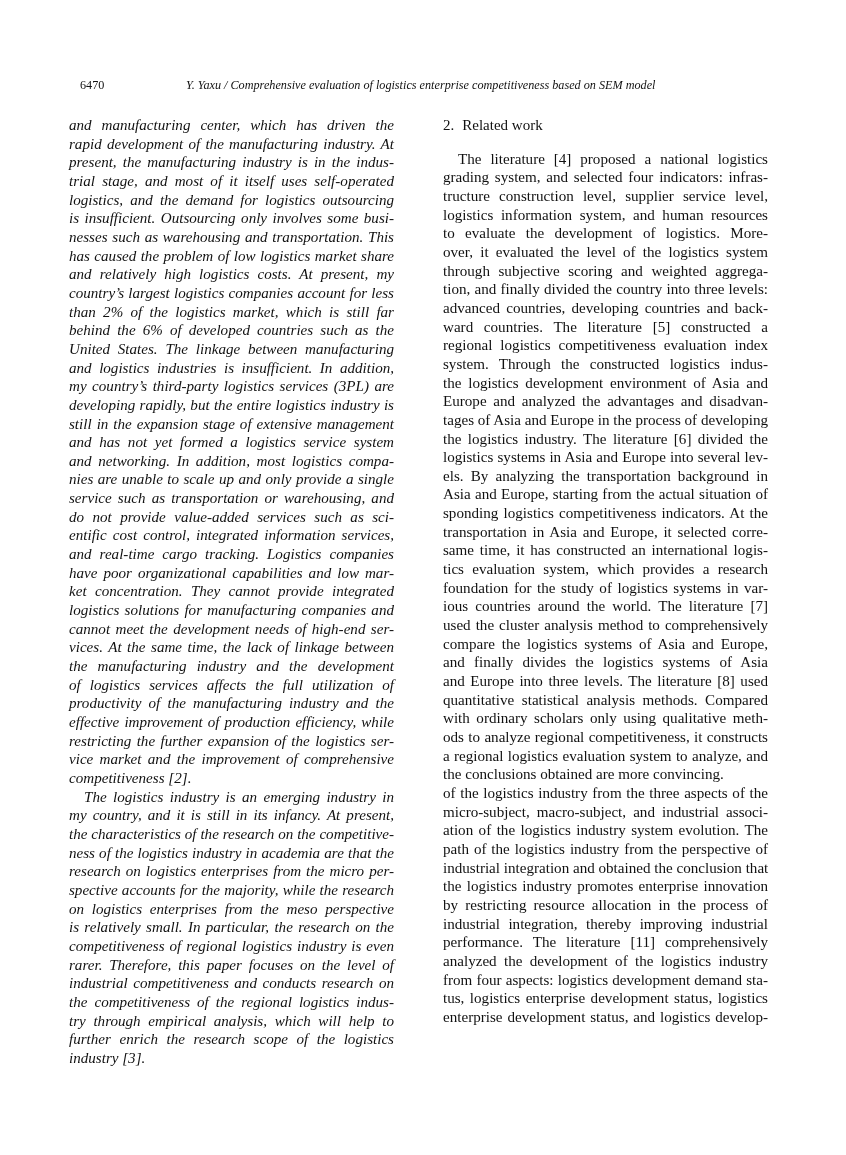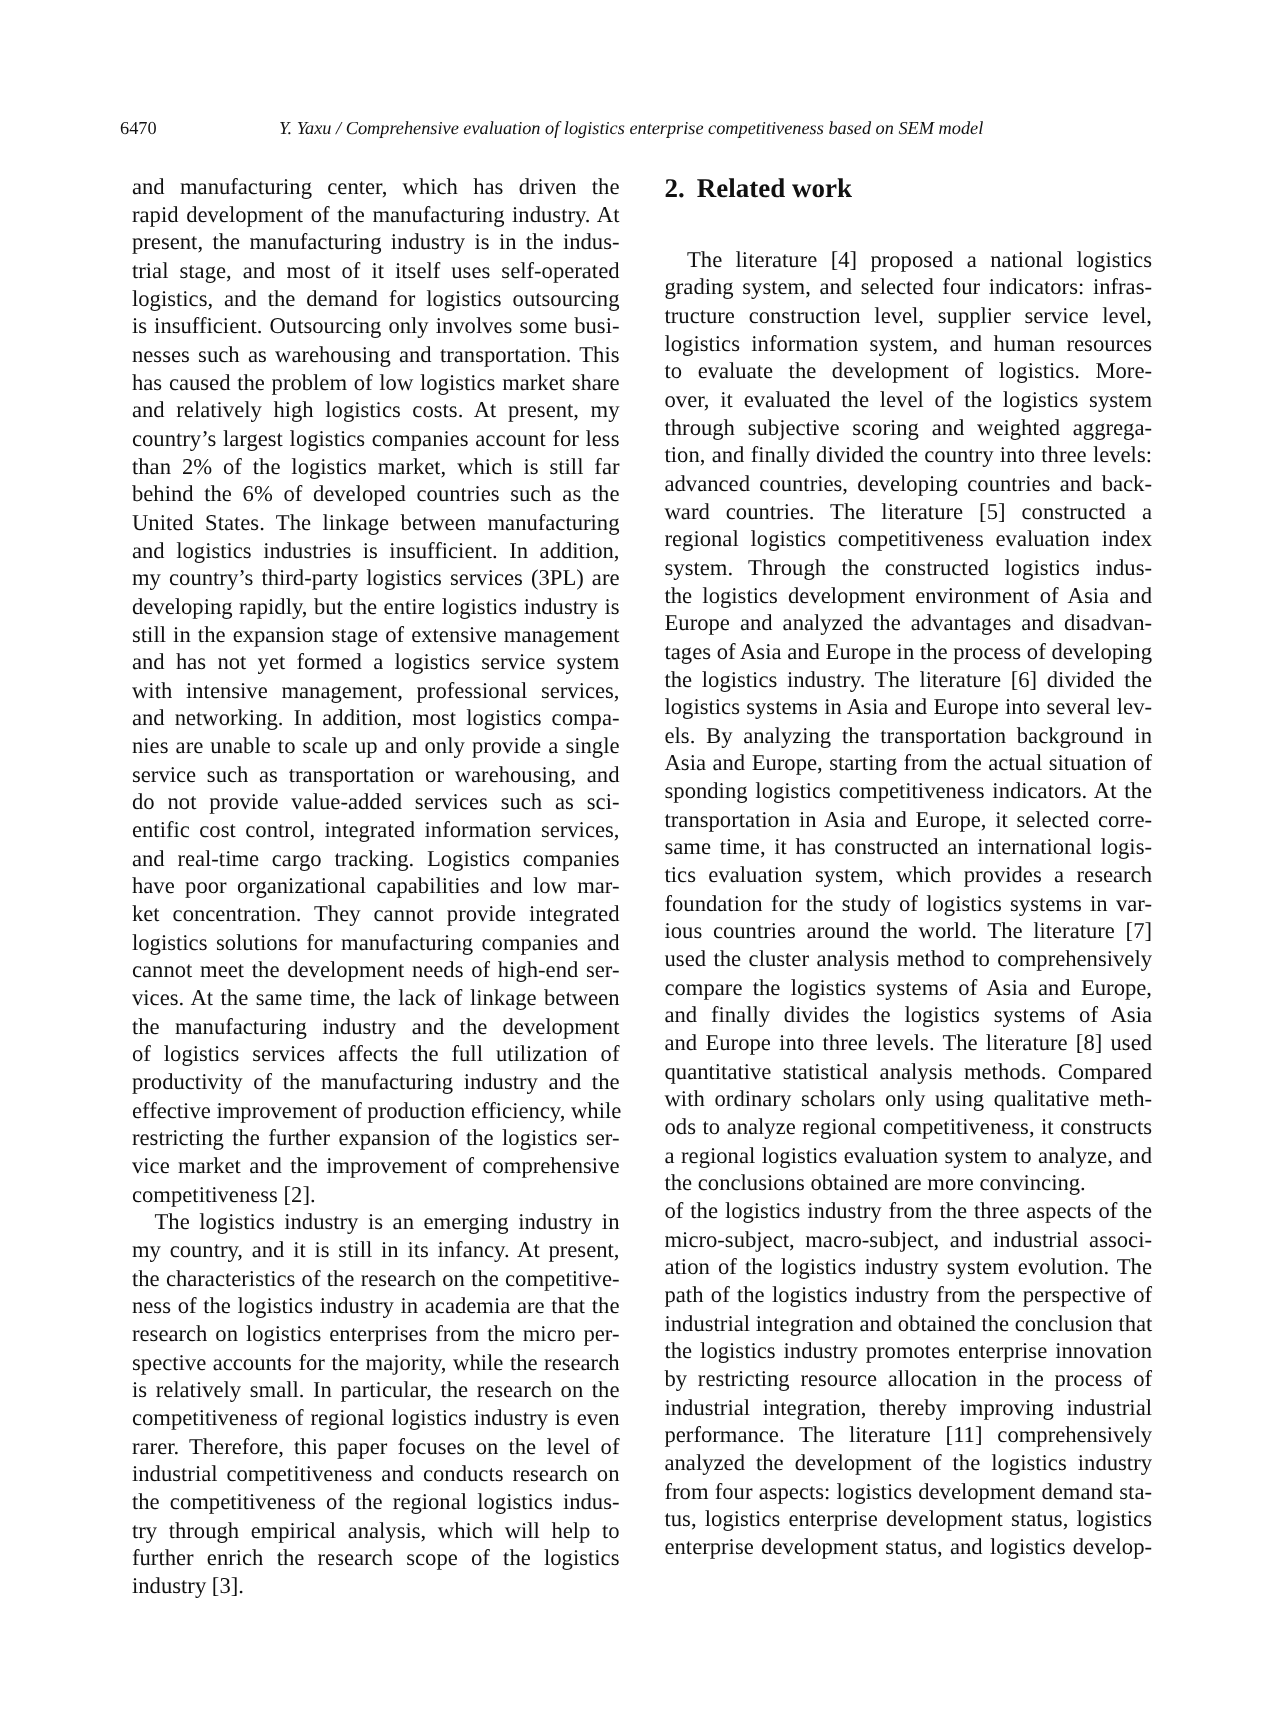--- a/index.html
+++ b/index.html
@@ -3,26 +3,26 @@
 <meta charset="utf-8">
 <style>
   html, body { margin: 0; padding: 0; background: #ffffff; }
   body { width: 846px; height: 1155px; position: relative; overflow: hidden;
          font-family: "Liberation Serif", "DejaVu Serif", serif; color: #111; }
   .running-header { position: absolute; top: 76px; left: 80px; width: 690px; height: 18px;
                     font-size: 12.2px; line-height: 18px; }
   .page-number { position: absolute; left: 0; top: 0; }
   .running-title { position: absolute; left: 106px; top: 0; font-style: italic; white-space: nowrap; }
   .column { position: absolute; top: 116px; width: 325px; font-size: 15.1px; line-height: 18.66px; }
-  .col-left { left: 88px; }
+  .col-left { left: 69px; font-style: italic; }
   .col-right { left: 443px; }
   .line { display: block; height: 18.66px; white-space: nowrap; text-align: justify; text-align-last: justify; overflow: visible; }
   .line.last { text-align-last: left; }
   .line.indent { padding-left: 15px; }
-  .section-heading { display: block; height: 18.66px; font-weight: bold; font-size: 18px; margin-bottom: 30px; white-space: nowrap; }
+  .section-heading { display: block; height: 18.66px; font-weight: normal; font-size: 15px; margin-bottom: 15px; white-space: nowrap; }
   .section-heading .num { margin-right: 8px; }
 </style>
 </head>
 <body>
 
 <div class="running-header">
   <span class="page-number">6470</span>
   <span class="running-title">Y. Yaxu / Comprehensive evaluation of logistics enterprise competitiveness based on SEM model</span>
 </div>
 
@@ -39,21 +39,20 @@
       <span class="line">and relatively high logistics costs. At present, my</span>
       <span class="line">country’s largest logistics companies account for less</span>
       <span class="line">than 2% of the logistics market, which is still far</span>
       <span class="line">behind the 6% of developed countries such as the</span>
       <span class="line">United States. The linkage between manufacturing</span>
       <span class="line">and logistics industries is insufficient. In addition,</span>
       <span class="line">my country’s third-party logistics services (3PL) are</span>
       <span class="line">developing rapidly, but the entire logistics industry is</span>
       <span class="line">still in the expansion stage of extensive management</span>
       <span class="line">and has not yet formed a logistics service system</span>
-      <span class="line">with intensive management, professional services,</span>
       <span class="line">and networking. In addition, most logistics compa-</span>
       <span class="line">nies are unable to scale up and only provide a single</span>
       <span class="line">service such as transportation or warehousing, and</span>
       <span class="line">do not provide value-added services such as sci-</span>
       <span class="line">entific cost control, integrated information services,</span>
       <span class="line">and real-time cargo tracking. Logistics companies</span>
       <span class="line">have poor organizational capabilities and low mar-</span>
       <span class="line">ket concentration. They cannot provide integrated</span>
       <span class="line">logistics solutions for manufacturing companies and</span>
       <span class="line">cannot meet the development needs of high-end ser-</span>
@@ -66,20 +65,21 @@
       <span class="line">vice market and the improvement of comprehensive</span>
       <span class="line last">competitiveness [2].</span>
     </div>
     <div>
       <span class="line indent">The logistics industry is an emerging industry in</span>
       <span class="line">my country, and it is still in its infancy. At present,</span>
       <span class="line">the characteristics of the research on the competitive-</span>
       <span class="line">ness of the logistics industry in academia are that the</span>
       <span class="line">research on logistics enterprises from the micro per-</span>
       <span class="line">spective accounts for the majority, while the research</span>
+      <span class="line">on logistics enterprises from the meso perspective</span>
       <span class="line">is relatively small. In particular, the research on the</span>
       <span class="line">competitiveness of regional logistics industry is even</span>
       <span class="line">rarer. Therefore, this paper focuses on the level of</span>
       <span class="line">industrial competitiveness and conducts research on</span>
       <span class="line">the competitiveness of the regional logistics indus-</span>
       <span class="line">try through empirical analysis, which will help to</span>
       <span class="line">further enrich the research scope of the logistics</span>
       <span class="line last">industry [3].</span>
     </div>
   </div>

